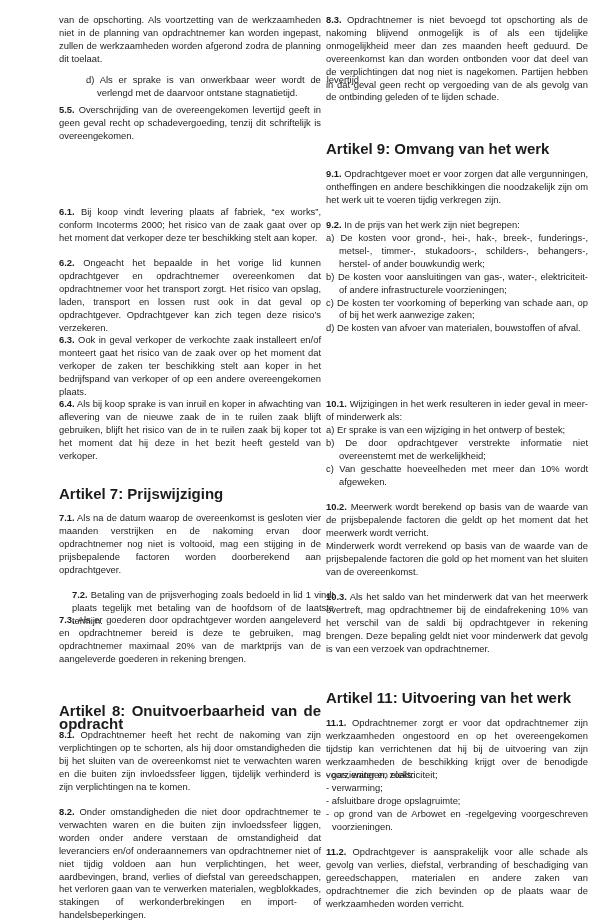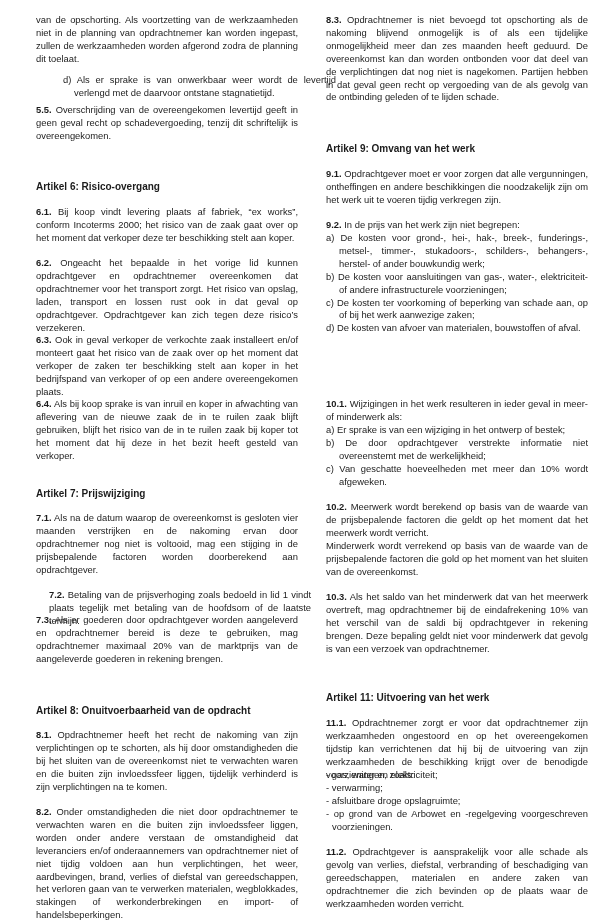--- a/index.html
+++ b/index.html
@@ -1,34 +1,33 @@
 <!DOCTYPE html>
 <html><head>
 <meta charset="utf-8">
 <style>
   html,body{margin:0;padding:0;background:#fff;}
   body{width:616px;height:924px;position:relative;overflow:hidden;
     font-family:"Liberation Sans",sans-serif;color:#1c1c1c;font-size:9.4px;line-height:12.9px;}
   .col{position:absolute;width:262px;}
   .blk{position:absolute;left:0;width:262px;text-align:justify;}
-  .h{font-weight:bold;font-size:10px;}
+  .h{font-weight:bold;font-size:15px;}
   .num{font-weight:bold;}
   .li{padding-left:13px;text-indent:-13px;text-align:justify;}
   .dash{padding-left:6px;text-indent:-6px;}
   .ind{padding-left:30px;text-indent:-11px;}
 </style>
 </head>
 <body>
 
-<div class="col" style="left:36px;top:0;height:709px;">
+<div class="col" style="left:59px;top:0;height:709px;">
   <p class="blk" style="top:14px;margin:0;">van de opschorting. Als voortzetting van de werkzaamheden niet in de planning van opdrachtnemer kan worden ingepast, zullen de werkzaamheden worden afgerond zodra de planning dit toelaat.</p>
   <p class="blk ind" style="top:66px;margin:8px;">d) Als er sprake is van onwerkbaar weer wordt de levertijd verlengd met de daarvoor ontstane stagnatietijd.</p>
   <p class="blk" style="top:104px;margin:0;"><span class="num">5.5.</span><span> Overschrijding van de overeengekomen levertijd geeft in geen geval recht op schadevergoeding, tenzij dit schriftelijk is overeengekomen.</span></p>
 
-  <div class="blk h" style="top:181px;">Artikel 6: Risico-overgang</div>
   <p class="blk" style="top:206px;margin:0;"><span class="num">6.1.</span><span> Bij koop vindt levering plaats af fabriek, “ex works”, conform Incoterms 2000; het risico van de zaak gaat over op het moment dat verkoper deze ter beschikking stelt aan koper.</span></p>
   <p class="blk" style="top:257px;margin:0;"><span class="num">6.2.</span><span> Ongeacht het bepaalde in het vorige lid kunnen opdrachtgever en opdrachtnemer overeenkomen dat opdrachtnemer voor het transport zorgt. Het risico van opslag, laden, transport en lossen rust ook in dat geval op opdrachtgever. Opdrachtgever kan zich tegen deze risico’s verzekeren.</span></p>
   <p class="blk" style="top:334px;margin:0;"><span class="num">6.3.</span><span> Ook in geval verkoper de verkochte zaak installeert en/of monteert gaat het risico van de zaak over op het moment dat verkoper de zaken ter beschikking stelt aan koper in het bedrijfspand van verkoper of op een andere overeengekomen plaats.</span></p>
   <p class="blk" style="top:398px;margin:0;"><span class="num">6.4.</span><span> Als bij koop sprake is van inruil en koper in afwachting van aflevering van de nieuwe zaak de in te ruilen zaak blijft gebruiken, blijft het risico van de in te ruilen zaak bij koper tot het moment dat hij deze in het bezit heeft gesteld van verkoper.</span></p>
 
   <div class="blk h" style="top:488px;">Artikel 7: Prijswijziging</div>
   <p class="blk" style="top:512px;margin:0;"><span class="num">7.1.</span><span> Als na de datum waarop de overeenkomst is gesloten vier maanden verstrijken en de nakoming ervan door opdrachtnemer nog niet is voltooid, mag een stijging in de prijsbepalende factoren worden doorberekend aan opdrachtgever.</span></p>
   <p class="blk" style="top:576px;margin:13px;"><span class="num">7.2.</span><span> Betaling van de prijsverhoging zoals bedoeld in lid 1 vindt plaats tegelijk met betaling van de hoofdsom of de laatste termijn.</span></p>
   <p class="blk" style="top:614px;margin:0;"><span class="num">7.3.</span><span> Als er goederen door opdrachtgever worden aangeleverd en opdrachtnemer bereid is deze te gebruiken, mag opdrachtnemer maximaal 20% van de marktprijs van de aangeleverde goederen in rekening brengen.</span></p>
 

